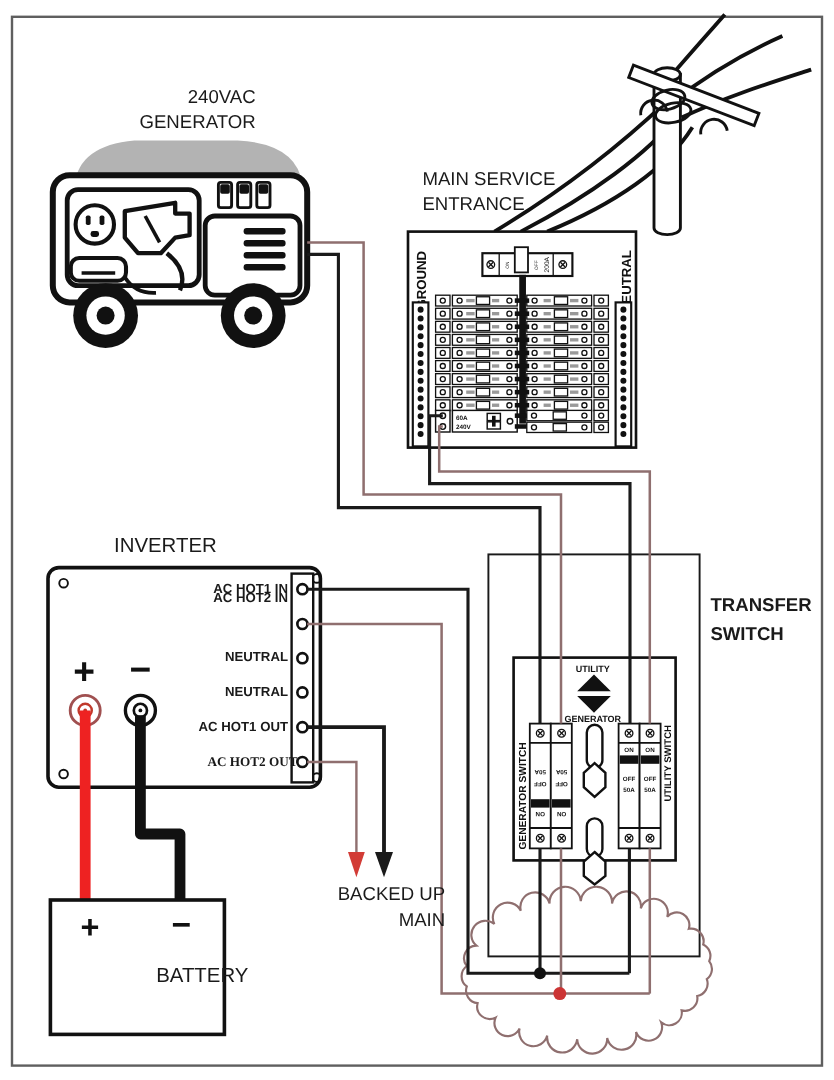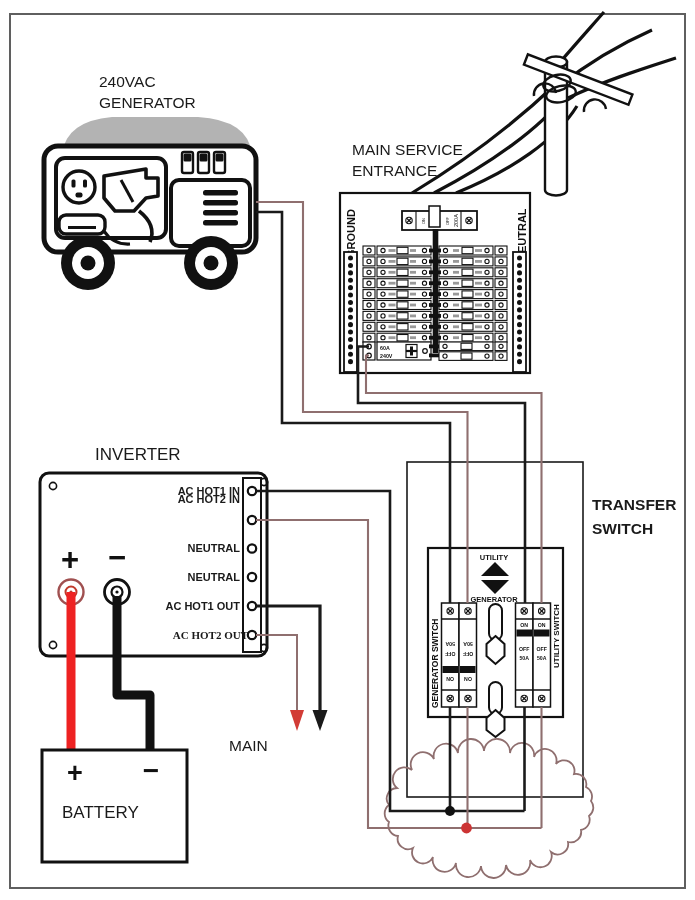--- a/index.html
+++ b/index.html
@@ -1,20 +1,20 @@
 <!DOCTYPE html>
 <html><head>
 <meta charset="utf-8">
 <style>
   html,body{margin:0;padding:0;background:#fff;}
   #canvas{position:relative;width:695px;height:900px;background:#fff;overflow:hidden;
           font-family:"Liberation Sans",sans-serif;color:#1a1a1a;}
   .abs{position:absolute;}
   .title{font-size:15.5px;line-height:21px;color:#1a1a1a;white-space:nowrap;}
-  .ctr{text-align:left;}
+  .ctr{text-align:right;}
   .lbl-term{font-size:11px;font-weight:700;white-space:nowrap;}
   .transfer-lbl{font-size:15.5px;font-weight:700;line-height:24px;}
   .note-box{border:2px solid #8a8a8a;font-size:13px;line-height:18px;color:#9c6262;padding:2px 5px;}
   svg{position:absolute;left:0;top:0;pointer-events:none;}
   svg text{font-family:"Liberation Sans",sans-serif;fill:#111;}
 </style>
 </head>
 <body>
 
 <div id="canvas">
@@ -348,19 +348,20 @@
   <div class="abs lbl-term" style="right:455px;top:571px;">NEUTRAL</div>
   <div class="abs lbl-term" style="right:455px;top:600px;">AC HOT1 OUT</div>
   <div class="abs lbl-term" style="right:447px;top:629px;font-family:Liberation Serif, serif;">AC HOT2 OUT</div>
 
   <div class="abs transfer-lbl" style="left:592px;top:493px;">
     <div>TRANSFER</div>
     <div>SWITCH</div>
   </div>
 
   <div class="abs title ctr" style="left:229px;top:735px;width:142px;line-height:22px;">
+    <div>BACKED UP</div>
     <div>MAIN</div>
   </div>
 
   <div class="abs title ctr" style="left:42px;top:802px;width:145px;font-size:17px;margin-left:20px;">BATTERY</div>
 
 
 </div>
 
 </body></html>

